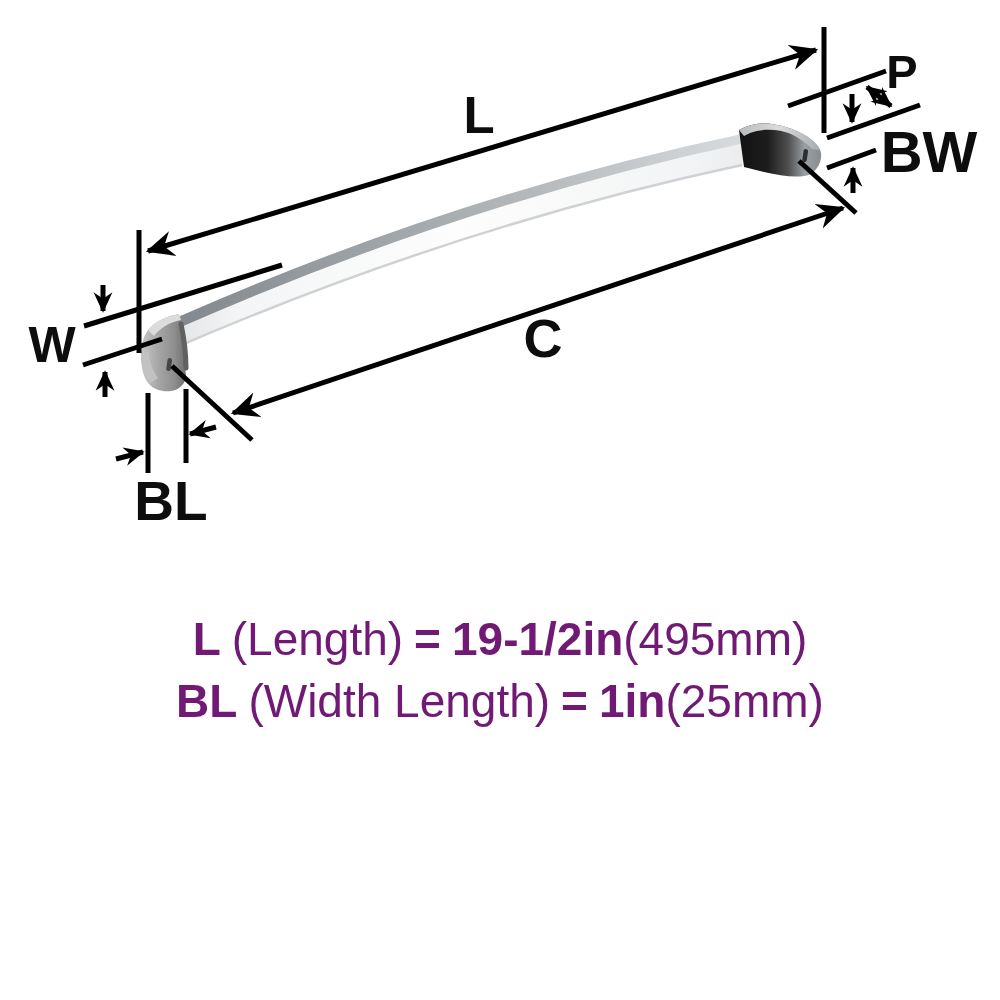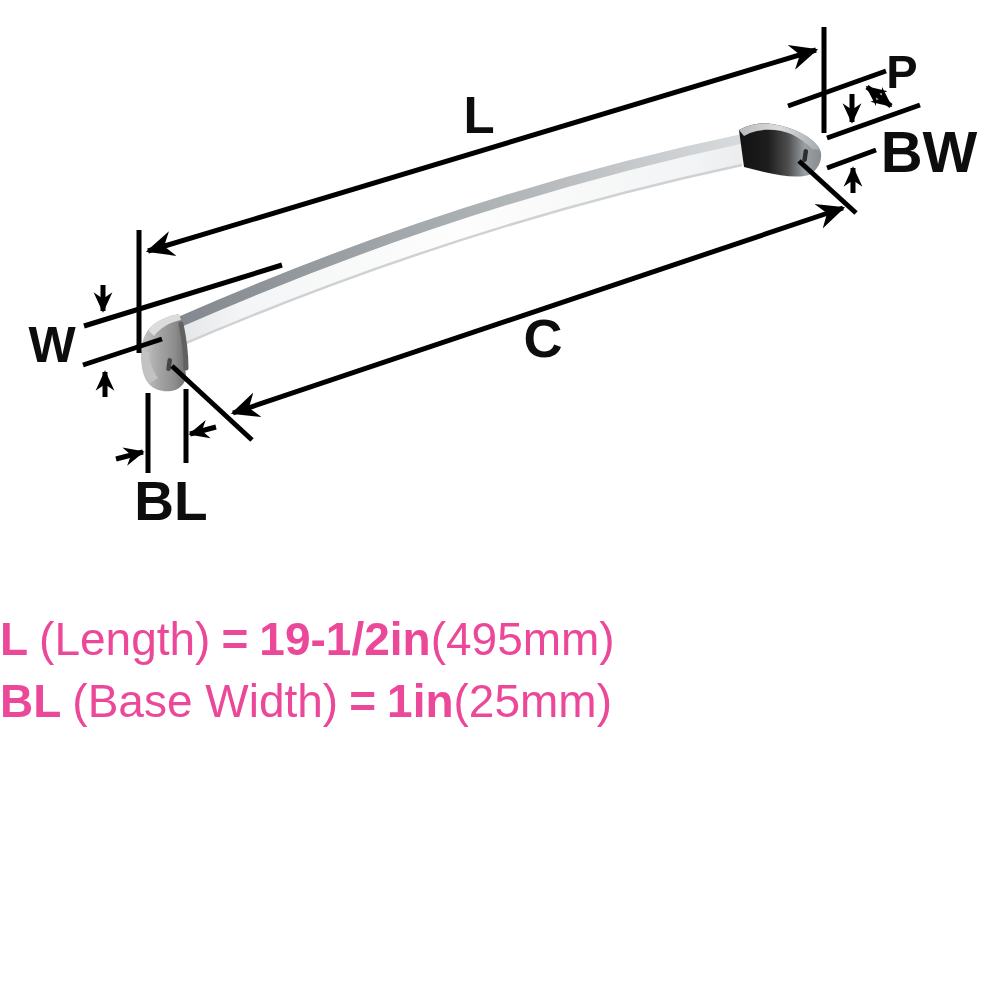--- a/index.html
+++ b/index.html
@@ -2,21 +2,21 @@
 <html><head>
 <meta charset="utf-8">
 <style>
   html,body{margin:0;padding:0;background:#fff;}
   .page{
     position:relative;width:1000px;height:1000px;background:#fff;overflow:hidden;
     font-family:"Liberation Sans", sans-serif;
   }
   .diagram{position:absolute;top:0;left:0;}
   .specs{
-    position:absolute;top:608px;left:0;width:1000px;text-align:left;color:#ec4899;
+    position:absolute;top:608px;left:0;width:1000px;text-align:center;color:#701a75;
   }
   .spec-row{font-size:46px;line-height:62px;white-space:nowrap;}
   .spec-code{font-weight:700;margin-right:11px;}
   .spec-label{font-weight:400;margin-right:11px;}
   .spec-eq{font-weight:700;margin-right:11px;}
   .spec-imperial{font-weight:700;}
   .spec-metric{font-weight:400;}
   .callout{font-weight:700;fill:#0d0d0d;}
 </style>
 </head>
@@ -123,17 +123,17 @@
       <text class="callout" x="171" y="520" font-size="55">BL</text>
       <text class="callout" x="929" y="172" font-size="58">BW</text>
     </g>
   </svg>
 
   <div class="specs">
     <div class="spec-row">
       <span class="spec-code">L</span><span class="spec-label">(Length)</span><span class="spec-eq">=</span><span class="spec-imperial">19-1/2in</span><span class="spec-metric">(495mm)</span>
     </div>
     <div class="spec-row">
-      <span class="spec-code">BL</span><span class="spec-label">(Base Width)</span><span class="spec-eq">=</span><span class="spec-imperial">1in</span><span class="spec-metric">(25mm)</span>
+      <span class="spec-code">BL</span><span class="spec-label">(Width Length)</span><span class="spec-eq">=</span><span class="spec-imperial">1in</span><span class="spec-metric">(25mm)</span>
     </div>
   </div>
 
 </div>
 
 </body></html>

